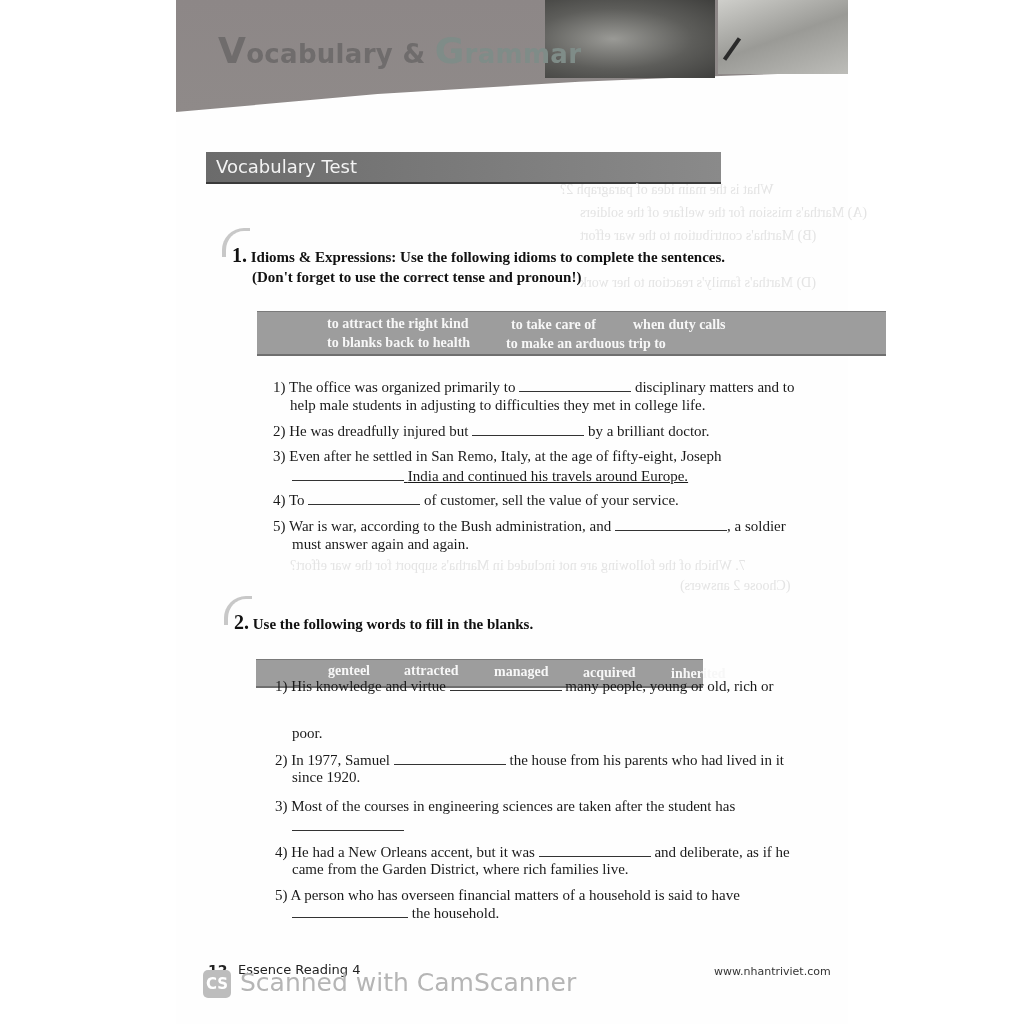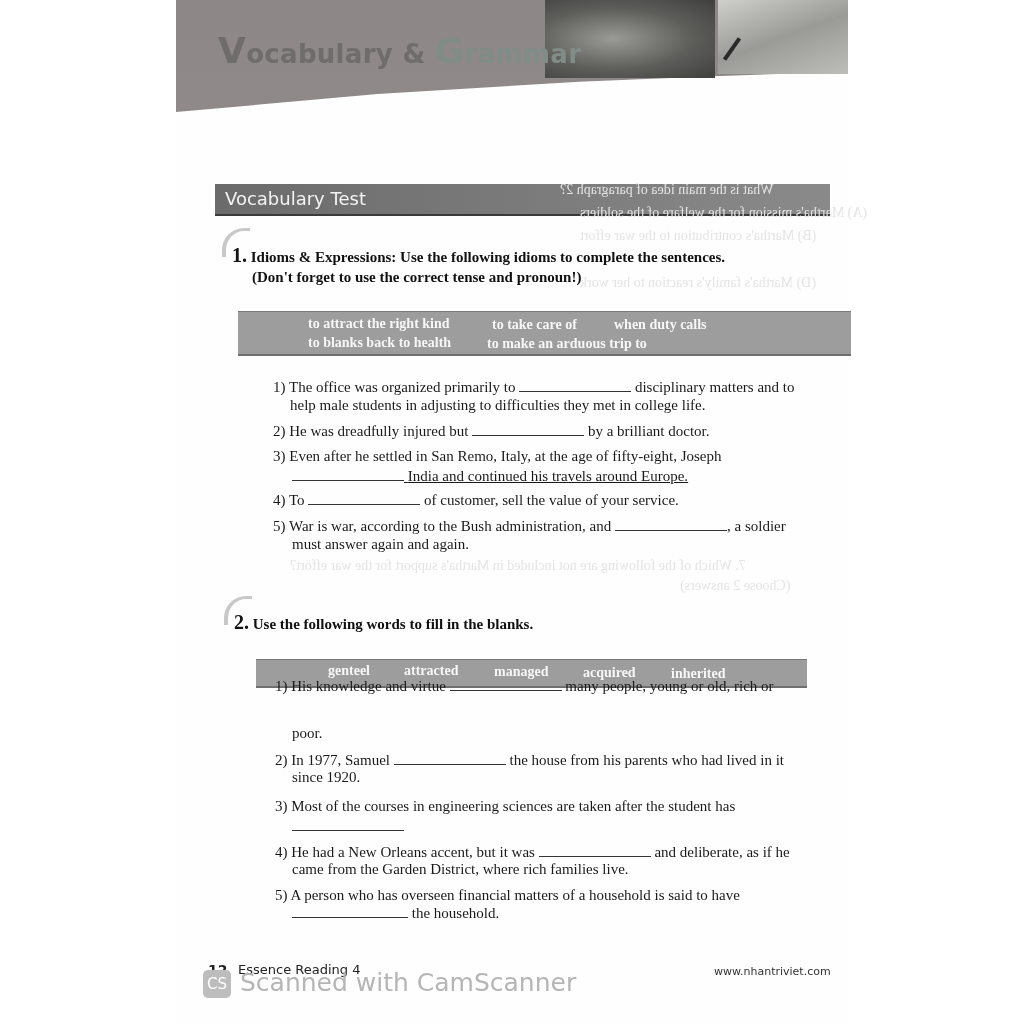--- a/index.html
+++ b/index.html
@@ -30,24 +30,23 @@
   .banner-title {
     position:absolute; left:218px; top:30px; font-family:"DejaVu Sans", sans-serif;
     font-weight:bold; font-size:26px; color:#6f6c6c; letter-spacing:0.3px;
   }
   .banner-title .cap { font-size:36px; }
   .banner-title .cap-g { font-size:36px; color:#7f8c88; }
   .banner-title .g-rest { color:#7f8c88; }
 
   
   .section-bar {
-    position:absolute; left:215px; top:152px; width:615px; height:30px;
+    position:absolute; left:206px; top:152px; width:515px; height:30px;
     background:linear-gradient(90deg,#6b6b6b 0%, #8a8a8a 100%);
     border-bottom:2px solid #3a3a3a;
-    margin-top:32px;
   }
   .section-bar span {
     position:absolute; left:10px; top:4px; font-family:"DejaVu Sans", sans-serif;
     font-size:18px; color:#f3f3f3; font-weight:normal;
   }
 
   
   .ghost { position:absolute; color:#e4e4e4; font-size:14px; transform:scaleX(-1); white-space:nowrap; }
 
   
@@ -68,21 +67,21 @@
   
   .item { position:absolute; font-size:15px; line-height:18px; color:#1a1a1a; white-space:nowrap; }
   .blank { display:inline-block; border-bottom:1px solid #333; height:14px; vertical-align:baseline; }
 
   
   .footer-num { position:absolute; left:208px; top:962px; font-family:"DejaVu Sans", sans-serif; font-weight:bold; font-size:14px; color:#222; }
   .footer-book { position:absolute; left:238px; top:962px; font-family:"DejaVu Sans", sans-serif; font-size:13px; color:#222; }
   .footer-url { position:absolute; left:714px; top:965px; font-family:"DejaVu Sans", sans-serif; font-size:11px; color:#333; }
   .cs-logo {
     position:absolute; left:203px; top:970px; width:28px; height:28px; border-radius:5px;
-    background:#bdbdbd; color:#ffffff; font-family:"DejaVu Sans", sans-serif; font-weight:normal;
+    background:#bdbdbd; color:#ffffff; font-family:"DejaVu Sans", sans-serif; font-weight:bold;
     font-size:15px; text-align:center; line-height:28px;
   }
   .cs-text { position:absolute; left:240px; top:968px; font-family:"DejaVu Sans", sans-serif; font-size:25px; color:#b5b5b5; }
 </style>
 </head>
 <body>
 
 <div class="page"></div>
 
 <div class="banner"></div>
@@ -106,21 +105,21 @@
 
 <div class="swoosh" style="left:222px;top:228px;"></div>
 <div class="ex-head" style="left:232px;top:245px;">
   <span class="ex-num">1.</span>
   <span>Idioms &amp; Expressions: Use the following idioms to complete the sentences.</span>
 </div>
 <div class="ex-head" style="left:252px;top:267px;">
   <span>(Don't forget to use the correct tense and pronoun!)</span>
 </div>
 
-<div class="word-box" style="left:238px;top:311px;width:613px;height:42px;">
+<div class="word-box" style="left:257px;top:311px;width:613px;height:42px;padding-left:16px;">
   <span class="w" style="left:70px;top:4px;">to attract the right kind</span>
   <span class="w" style="left:254px;top:5px;">to take care of</span>
   <span class="w" style="left:376px;top:5px;">when duty calls</span>
   <span class="w" style="left:70px;top:23px;">to blanks back to health</span>
   <span class="w" style="left:249px;top:24px;">to make an arduous trip to</span>
 </div>
 
 <div class="item" style="left:273px;top:377px;">
   <span>1)</span>
   <span>The office was organized primarily to</span>
@@ -162,21 +161,21 @@
 <div class="item" style="left:292px;top:535px;">
   <span>must answer again and again.</span>
 </div>
 
 <div class="swoosh" style="left:224px;top:596px;"></div>
 <div class="ex-head" style="left:234px;top:612px;">
   <span class="ex-num">2.</span>
   <span>Use the following words to fill in the blanks.</span>
 </div>
 
-<div class="word-box" style="left:256px;top:659px;width:551px;height:26px;">
+<div class="word-box" style="left:256px;top:659px;width:447px;height:26px;">
   <span class="w" style="left:72px;top:3px;">genteel</span>
   <span class="w" style="left:148px;top:3px;">attracted</span>
   <span class="w" style="left:238px;top:4px;">managed</span>
   <span class="w" style="left:327px;top:5px;">acquired</span>
   <span class="w" style="left:415px;top:6px;">inherited</span>
 </div>
 
 <div class="item" style="left:275px;top:676px;">
   <span>1)</span>
   <span>His knowledge and virtue</span>

